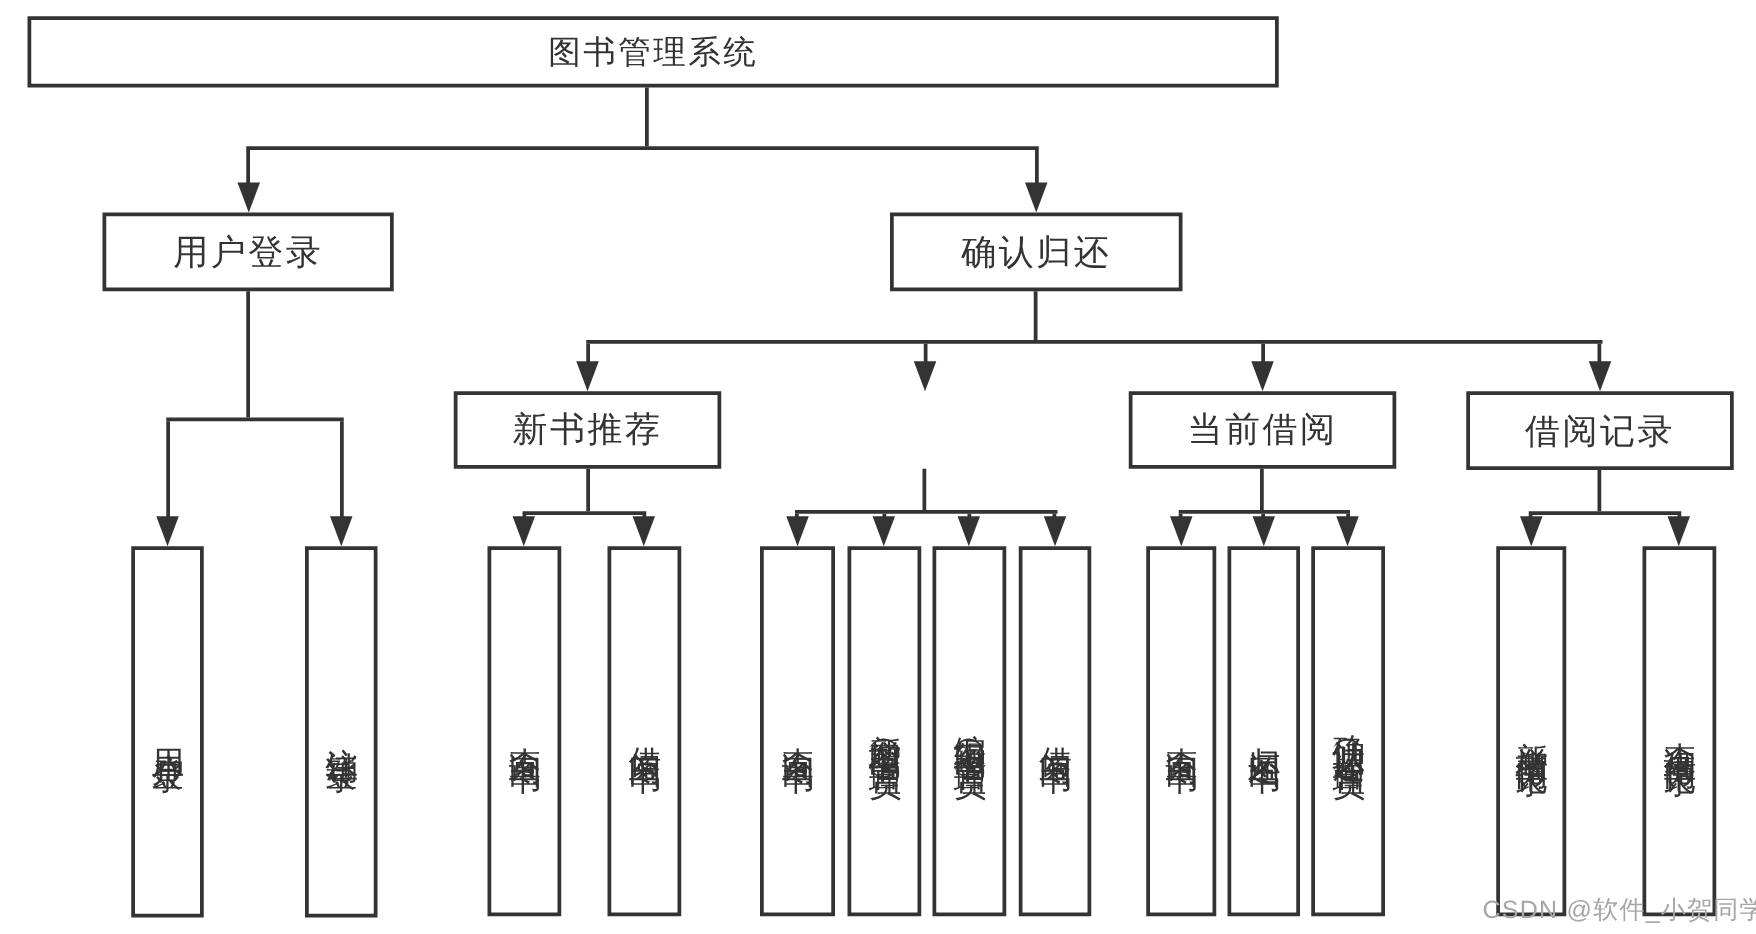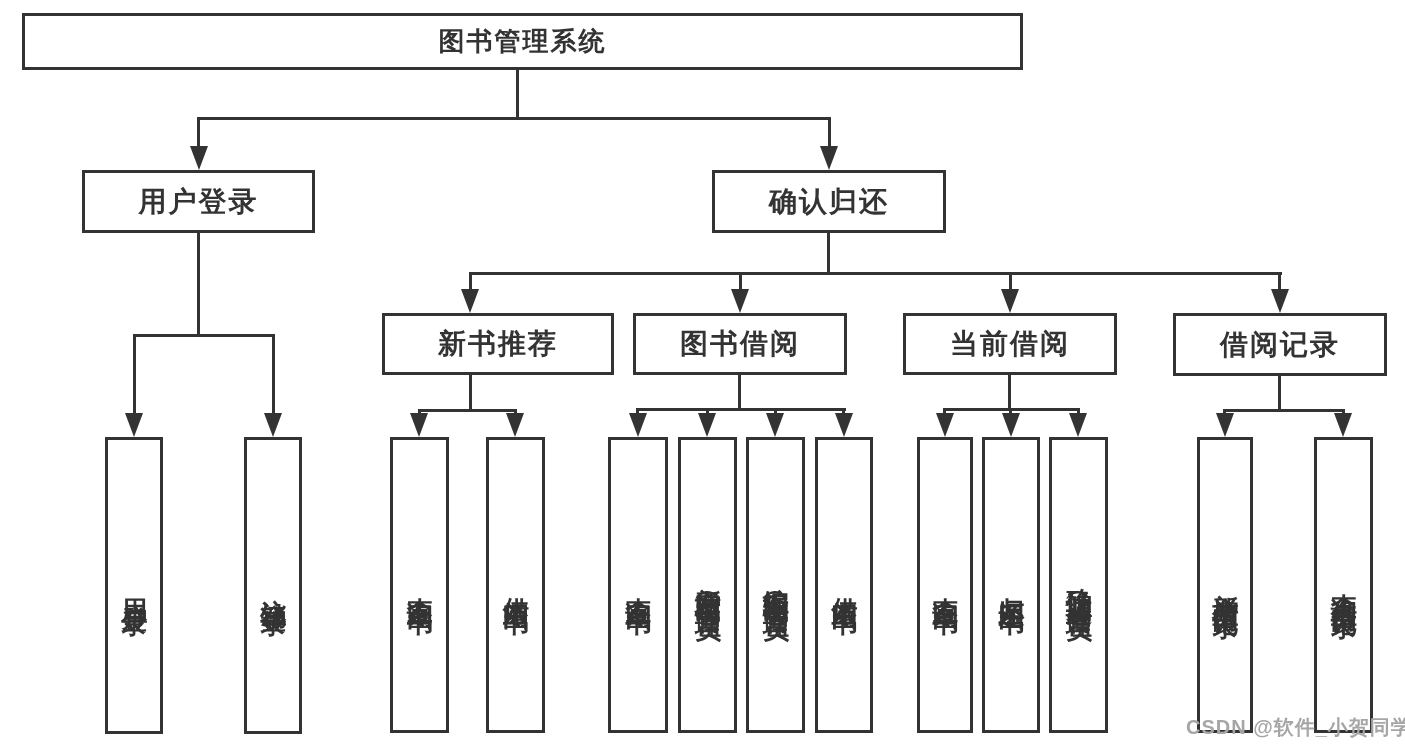--- a/index.html
+++ b/index.html
@@ -1,20 +1,19 @@
 <!DOCTYPE html>
 <html><head>
 <meta charset="utf-8">
 <style>
   html,body { margin:0; padding:0; background:#ffffff; }
   .canvas {
     position:relative; width:1405px; height:747px; background:#ffffff;
     font-family:"Liberation Sans","DejaVu Sans",sans-serif; overflow:hidden;
     color:#333333;
-    font-weight:bold;
   }
   .box {
     position:absolute; box-sizing:border-box;
     border:3px solid #333333; background:#ffffff;
     display:flex; align-items:center; justify-content:center;
   }
   .box.h span { font-size:28px; letter-spacing:2px; white-space:nowrap; }
   .box.root span { font-size:26px; letter-spacing:2px; }
   .box.v .vtext {
     writing-mode:vertical-rl; text-orientation:mixed;
@@ -65,25 +64,22 @@
   <div class="line" style="left:469px;top:272px;width:813px;height:3px"></div>
   <div class="line" style="left:469px;top:275px;width:3px;height:18px"></div>
   <div class="arrow" style="left:461px;top:289px"></div>
   <div class="line" style="left:739px;top:275px;width:3px;height:18px"></div>
   <div class="arrow" style="left:731px;top:289px"></div>
   <div class="line" style="left:1009px;top:275px;width:3px;height:18px"></div>
   <div class="arrow" style="left:1001px;top:289px"></div>
   <div class="line" style="left:1278px;top:275px;width:3px;height:18px"></div>
   <div class="arrow" style="left:1271px;top:289px"></div>
 
-  <div class="box h" style="left:382px;top:313px;width:232px;height:62px">
+  <div class="box h" style="left:363px;top:313px;width:214px;height:62px">
     <span>新书推荐</span>
-  </div>
-  <div class="box h" style="left:633px;top:313px;width:214px;height:62px">
-    <span>图书借阅</span>
   </div>
   <div class="box h" style="left:1173px;top:313px;width:214px;height:63px">
     <span>借阅记录</span>
   </div>
   <div class="box h" style="left:903px;top:313px;width:214px;height:62px">
     <span>当前借阅</span>
   </div>
 
   <div class="line" style="left:469px;top:375px;width:3px;height:34px"></div>
   <div class="line" style="left:418px;top:409px;width:99px;height:3px"></div>

